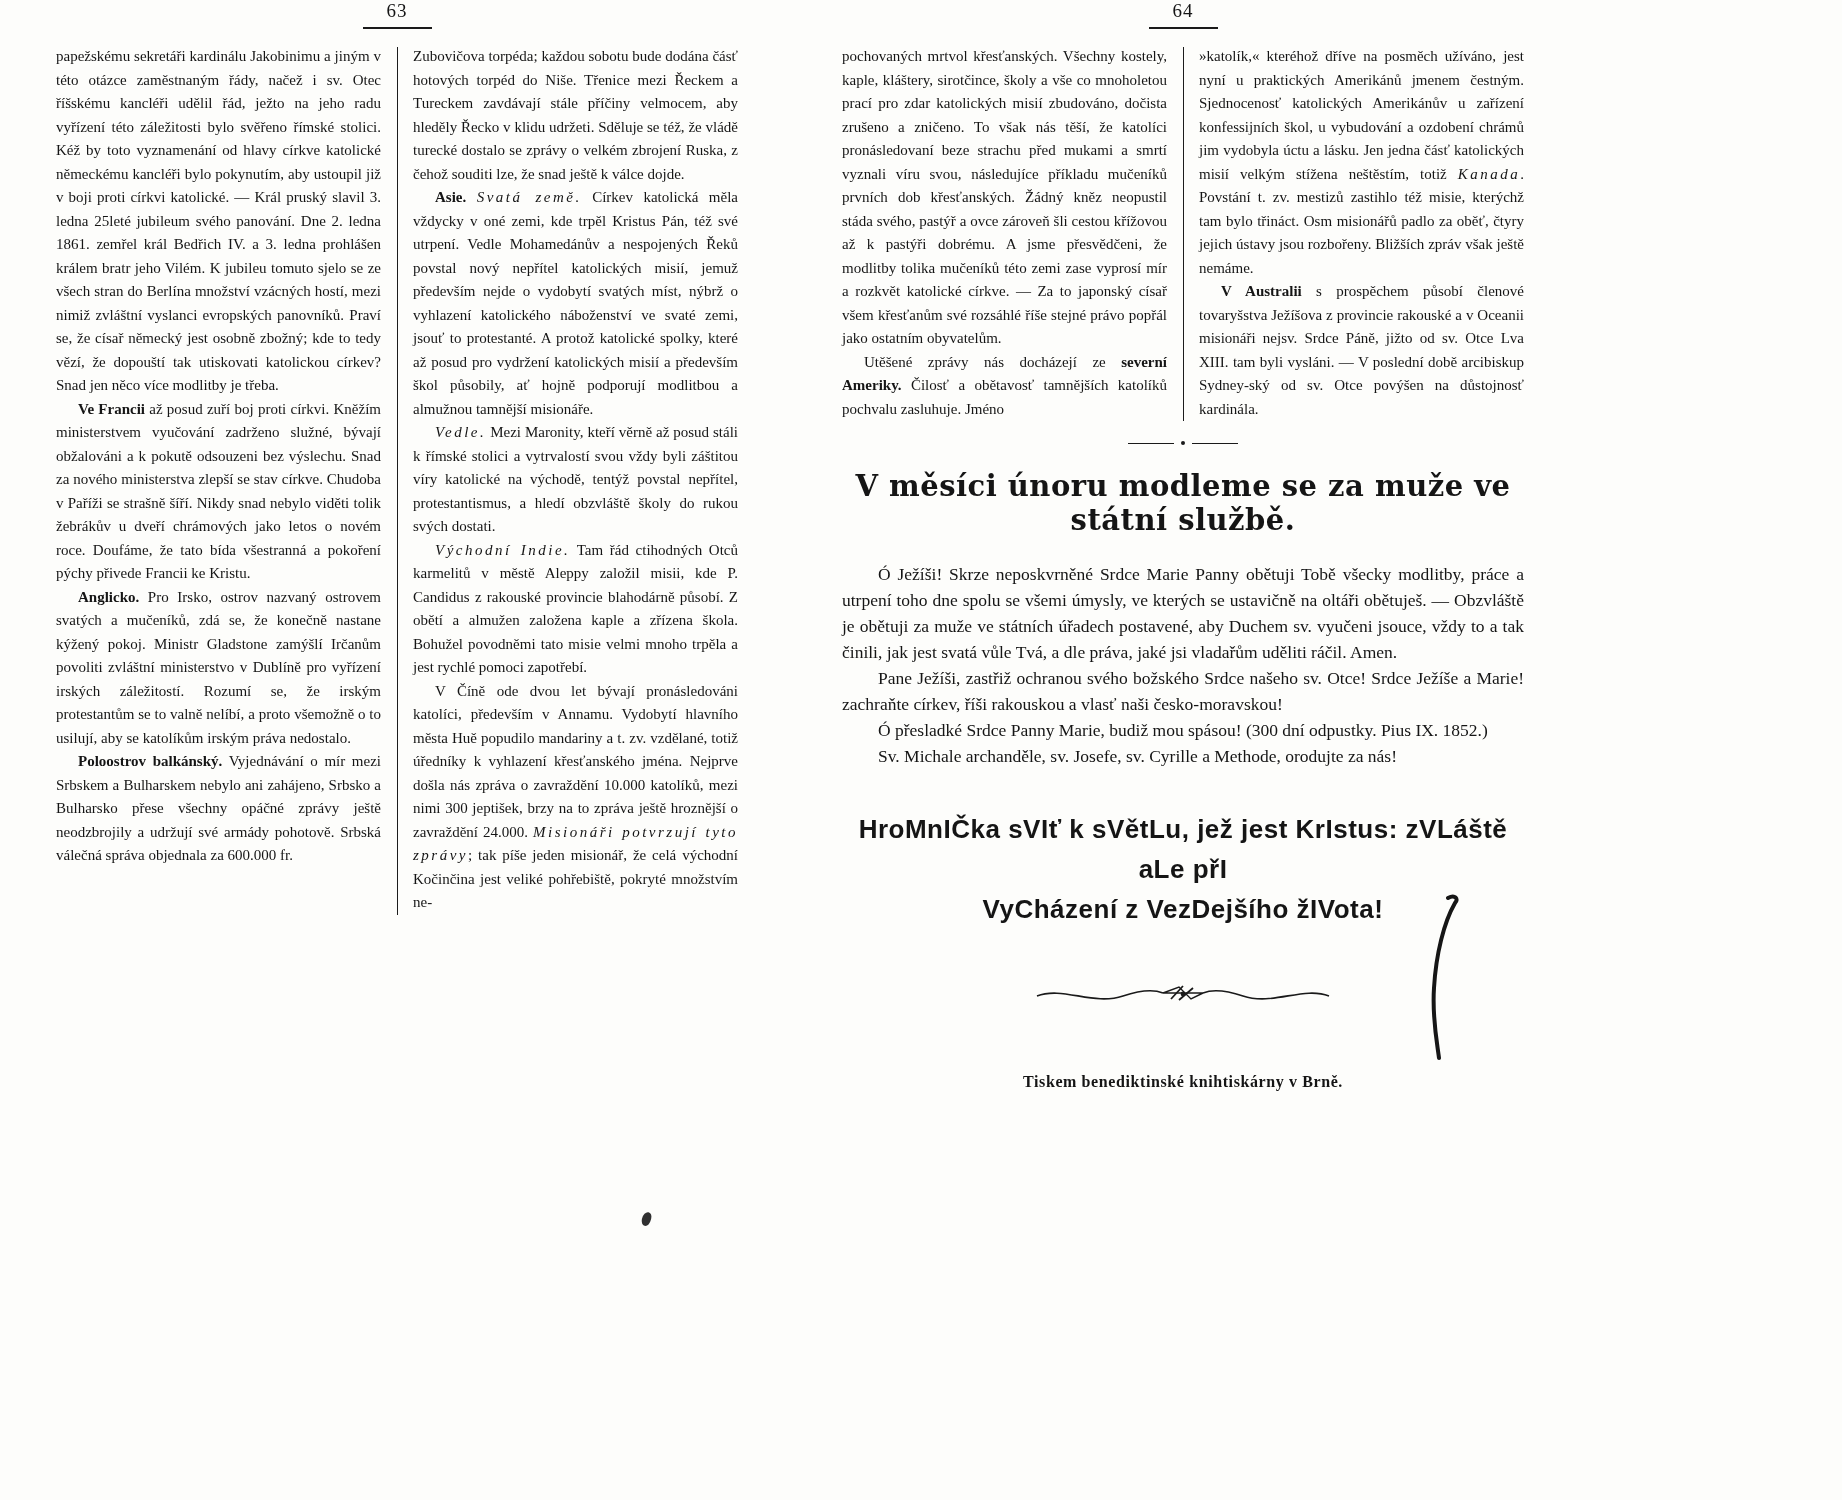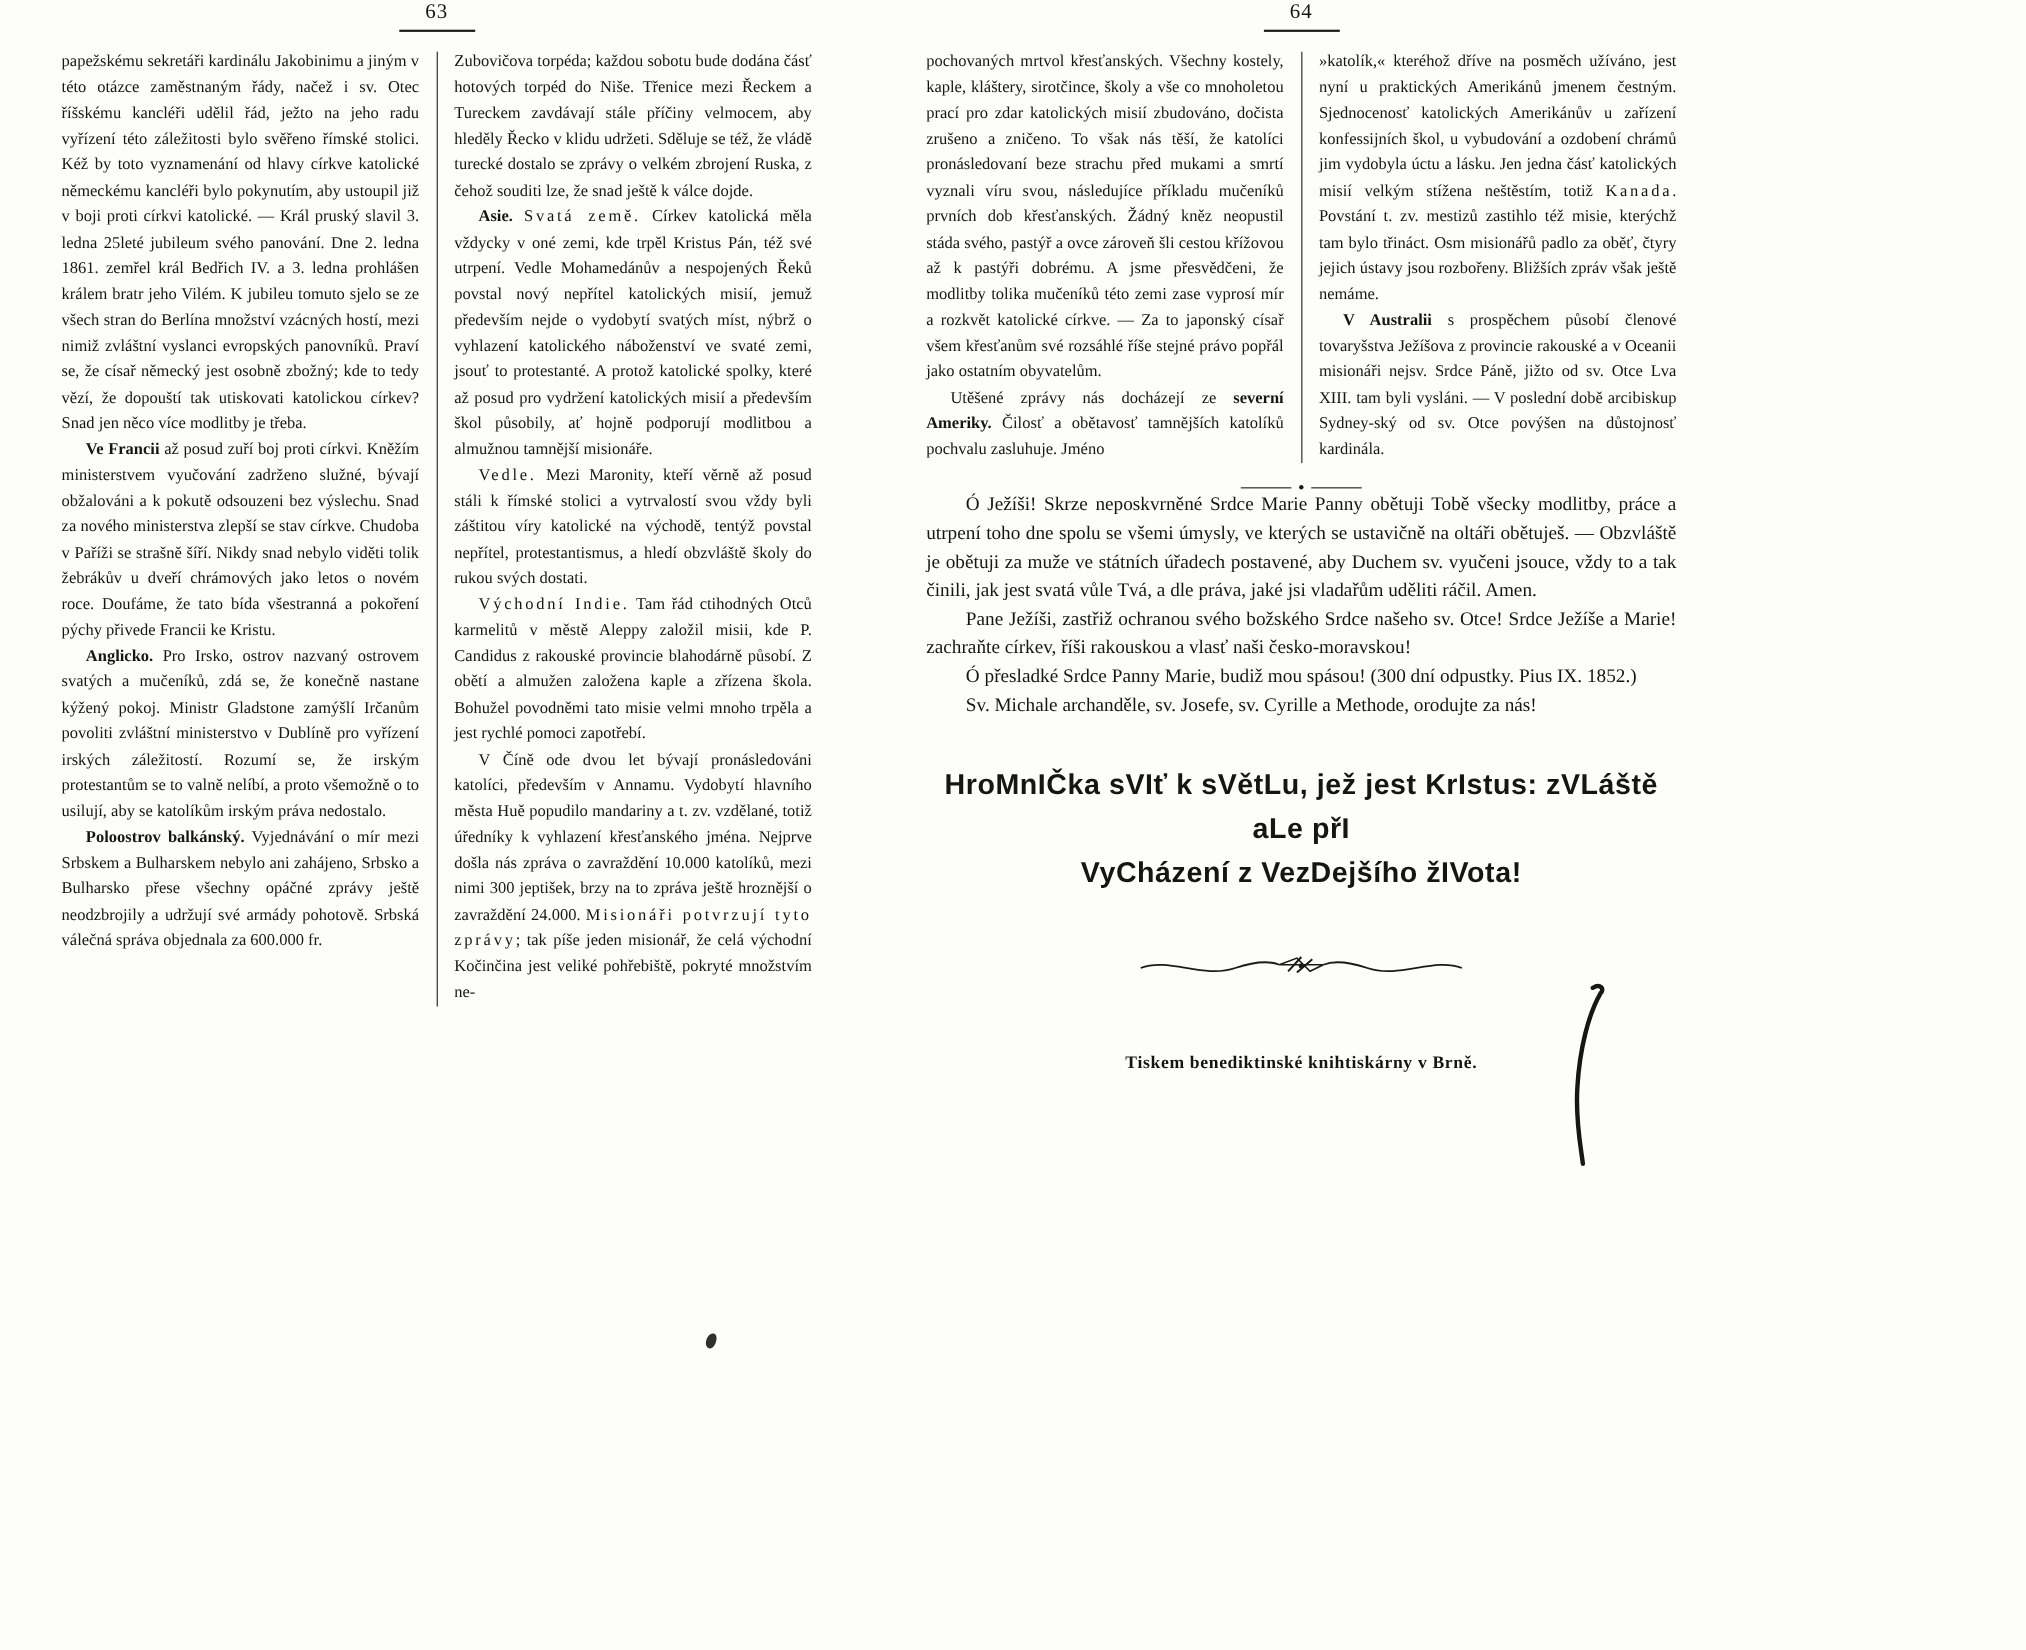--- a/index.html
+++ b/index.html
@@ -26,21 +26,21 @@
   .col {
     width:325px;
     font-size:15px;
     line-height:23.5px;
     text-align:justify;
   }
   .vdiv { width:1px; background:#1c1c1c; margin:2px 15px 0 16px; align-self:stretch; }
   .para { text-align:justify; }
   .para.indent { text-indent:22px; }
   .bold { font-weight:bold; }
-  .spaced { letter-spacing:2.5px; }
+  .spaced { letter-spacing:2.5px;font-style:italic; }
 
   
   .section { margin-top:20px; }
   .sec-divider { display:flex; align-items:center; justify-content:center; gap:7px; margin:14px auto 0; }
   .sec-divider .dash { width:46px; border-top:1.5px solid #1a1a1a; }
   .sec-divider .dot  { width:4px; height:4px; background:#1a1a1a; border-radius:50%; }
   .sec-heading {
     text-align:center;
     font-family:"DejaVu Serif", serif;
     font-weight:bold;
@@ -125,20 +125,21 @@
         <p class="para indent"><span class="bold">V Australii</span><span> s prospěchem působí členové tovaryšstva Ježíšova z provincie rakouské a v Oceanii misionáři nejsv. Srdce Páně, jižto od sv. Otce Lva XIII. tam byli vysláni. — V poslední době arcibiskup Sydney-ský od sv. Otce povýšen na důstojnosť kardinála.</span></p>
       </div>
   </div>
 
   <div class="section">
     <div class="sec-divider">
       <span class="dash"></span>
       <span class="dot"></span>
       <span class="dash"></span>
     </div>
+    <h2 class="sec-heading">V měsíci únoru modleme se za muže ve státní službě.</h2>
     <div class="sec-body">
         <p class="sec-para indent"><span>Ó Ježíši! Skrze neposkvrněné Srdce Marie Panny obětuji Tobě všecky modlitby, práce a utrpení toho dne spolu se všemi úmysly, ve kterých se ustavičně na oltáři obětuješ. — Obzvláště je obětuji za muže ve státních úřadech postavené, aby Duchem sv. vyučeni jsouce, vždy to a tak činili, jak jest svatá vůle Tvá, a dle práva, jaké jsi vladařům uděliti ráčil. Amen.</span></p>
         <p class="sec-para indent"><span>Pane Ježíši, zastřiž ochranou svého božského Srdce našeho sv. Otce! Srdce Ježíše a Marie! zachraňte církev, říši rakouskou a vlasť naši česko-moravskou!</span></p>
         <p class="sec-para indent"><span>Ó přesladké Srdce Panny Marie, budiž mou spásou! (300 dní odpustky. Pius IX. 1852.)</span></p>
         <p class="sec-para indent"><span>Sv. Michale archanděle, sv. Josefe, sv. Cyrille a Methode, orodujte za nás!</span></p>
       </div>
     <div class="chronogram">
       <div>HroMnIČka sVIť k sVětLu, jež jest KrIstus: zVLáště aLe přI</div>
       <div>VyCházení z VezDejšího žIVota!</div>
     </div>

